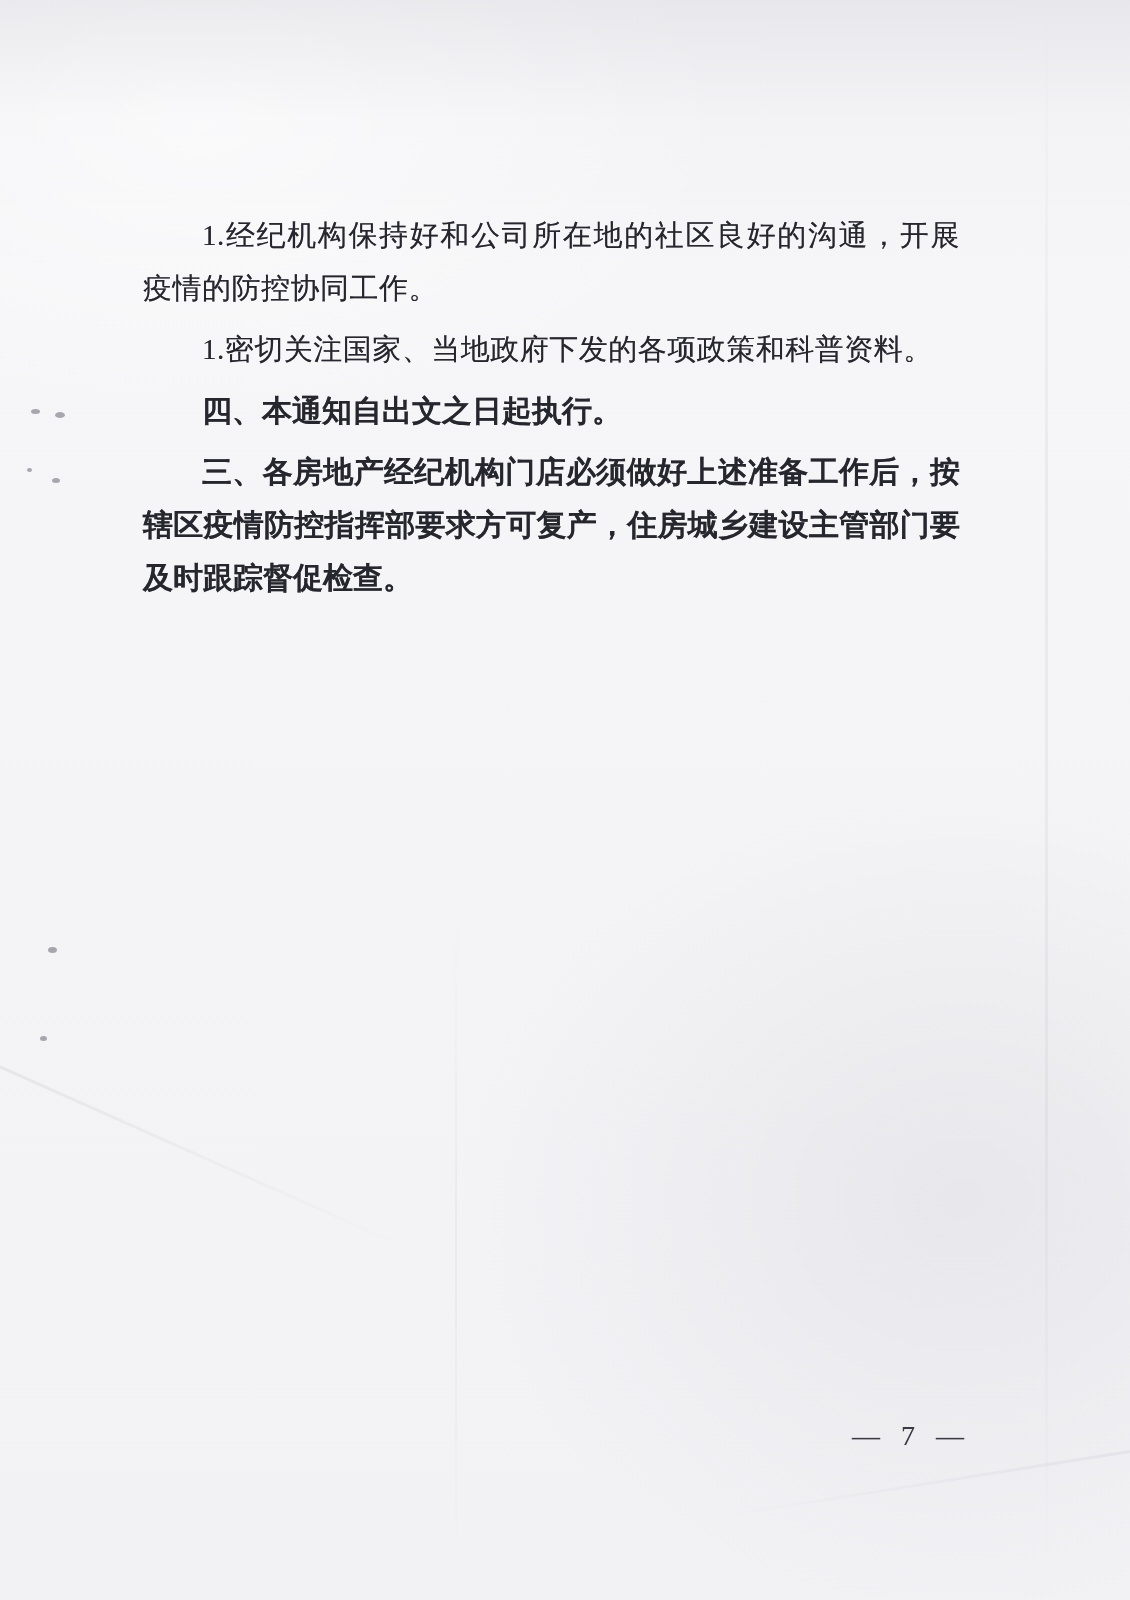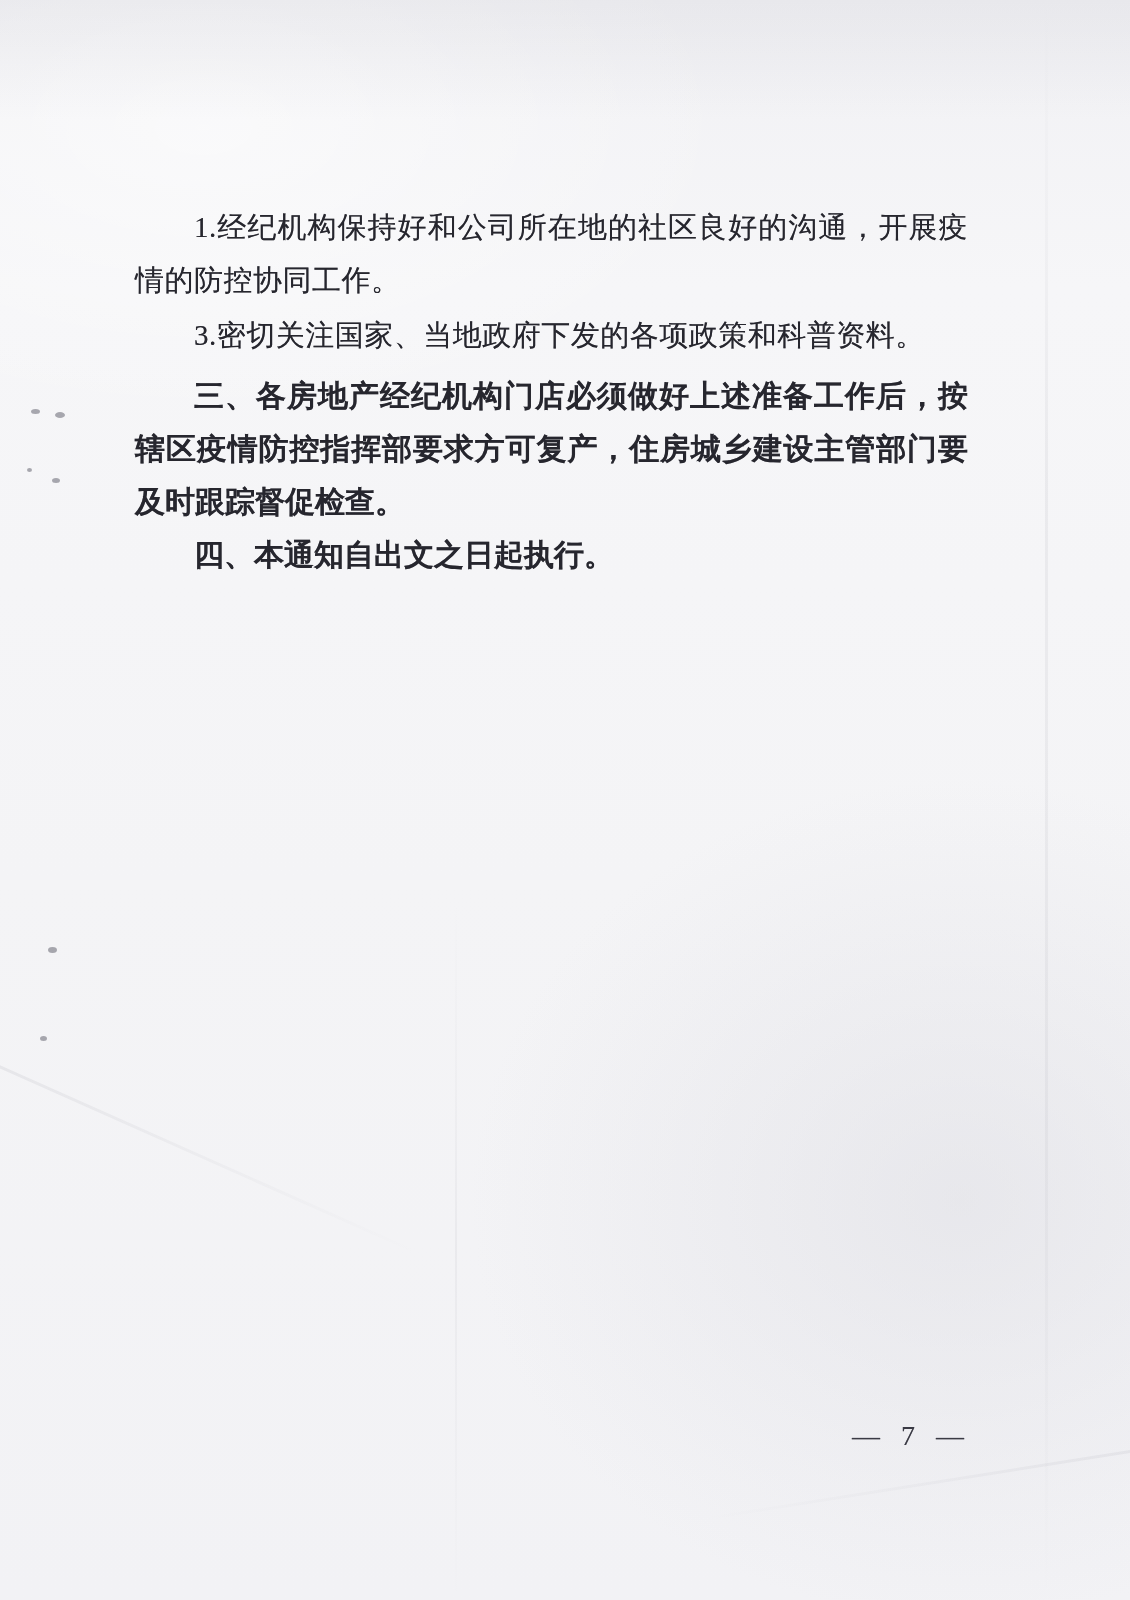--- a/index.html
+++ b/index.html
@@ -58,21 +58,21 @@
     left: 135px;
     top: 201px;
     width: 833px;
     font-size: 29px;
     line-height: 53px;
     letter-spacing: 0.5px;
     text-align: justify;
     text-justify: inter-ideograph;
   }
   .content p {
-    margin: 0;
+    margin: 8px;
     text-indent: 59px;
     text-shadow: 0 0 0.6px rgba(38,38,46,0.55);
   }
   .content p.heading {
     font-weight: bold;
     margin-top: 9px;
     font-size: 30px;
   }
   .content p.after-heading { margin-top: 2px; }
   .content p.emphasis {
@@ -106,20 +106,20 @@
 
   <div class="speck" style="left:31px; top:409px; width:9px; height:5px;"></div>
   <div class="speck" style="left:55px; top:412px; width:10px; height:6px;"></div>
   <div class="speck" style="left:27px; top:468px; width:5px; height:4px;"></div>
   <div class="speck" style="left:52px; top:478px; width:8px; height:5px;"></div>
   <div class="speck" style="left:48px; top:947px; width:9px; height:6px;"></div>
   <div class="speck" style="left:40px; top:1036px; width:7px; height:5px;"></div>
 
   <div class="content">
     <p class="body">1.经纪机构保持好和公司所在地的社区良好的沟通，开展疫情的防控协同工作。</p>
-    <p class="body after-heading">3.密切关注国家、当地政府下发的各项政策和科普资料。</p>
+    <p class="body after-heading">1.密切关注国家、当地政府下发的各项政策和科普资料。</p>
+    <p class="emphasis">四、本通知自出文之日起执行。</p>
     <p class="emphasis first">三、各房地产经纪机构门店必须做好上述准备工作后，按辖区疫情防控指挥部要求方可复产，住房城乡建设主管部门要及时跟踪督促检查。</p>
-    <p class="emphasis">四、本通知自出文之日起执行。</p>
   </div>
 
   <div class="page-number">— 7 —</div>
 
 </div>
 
 </body></html>

